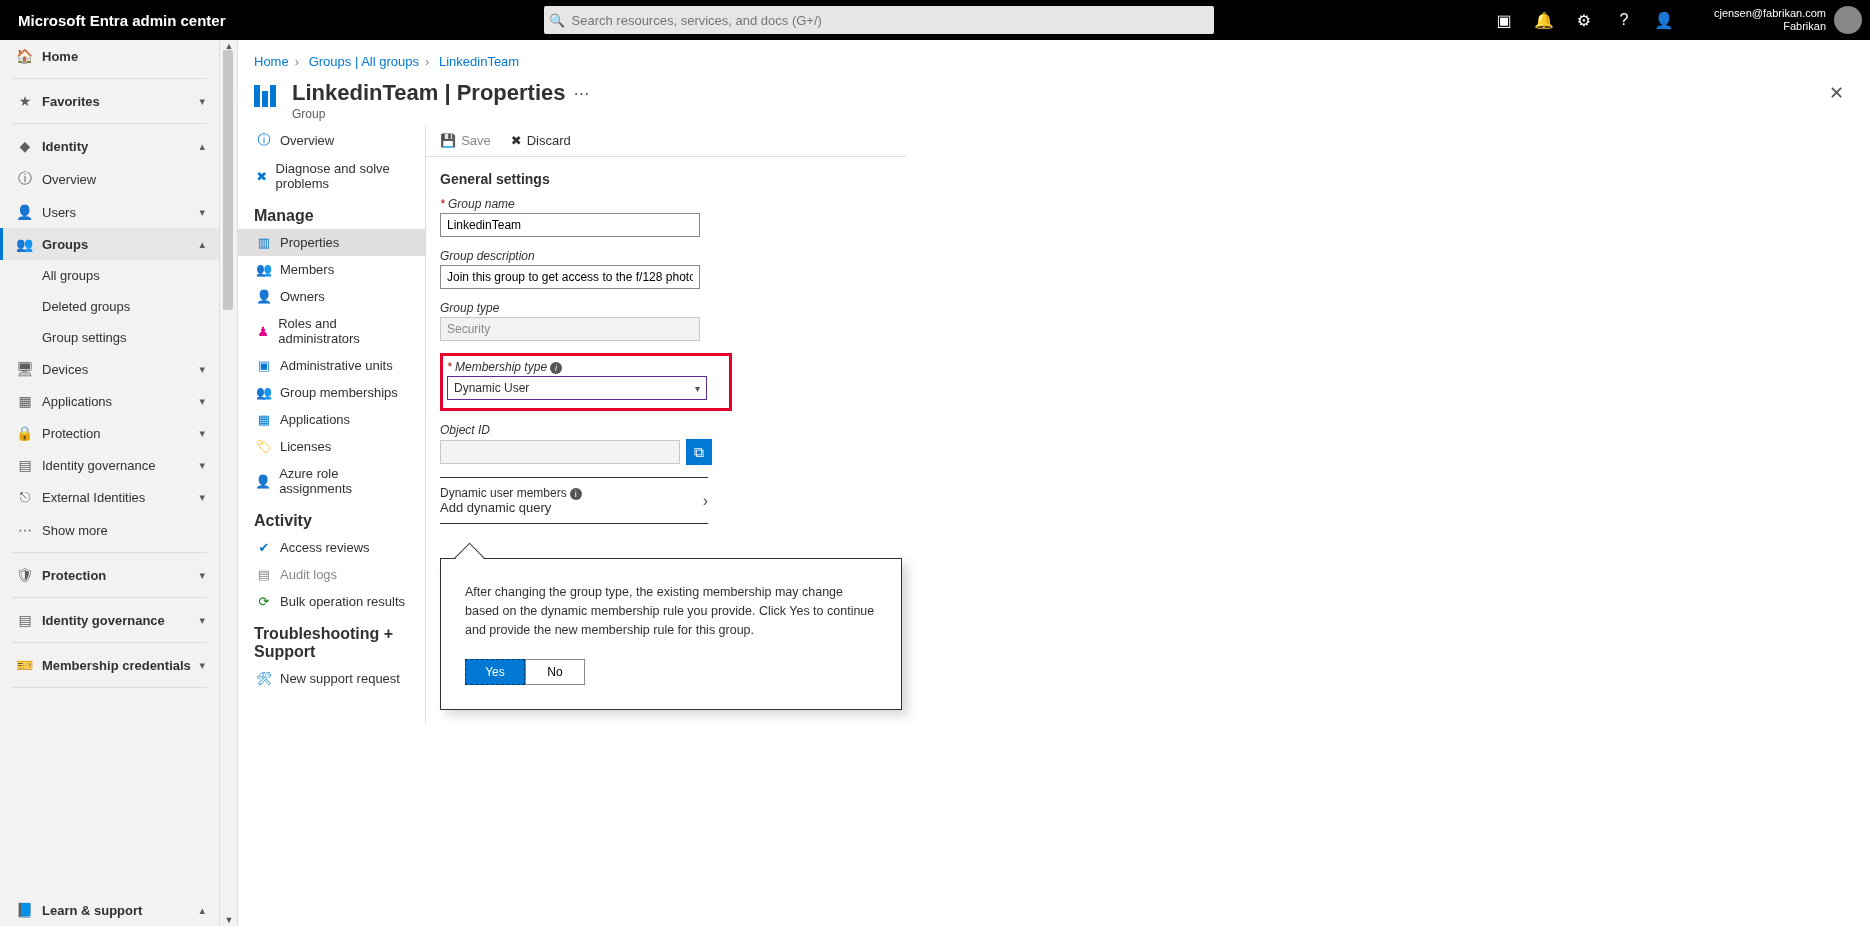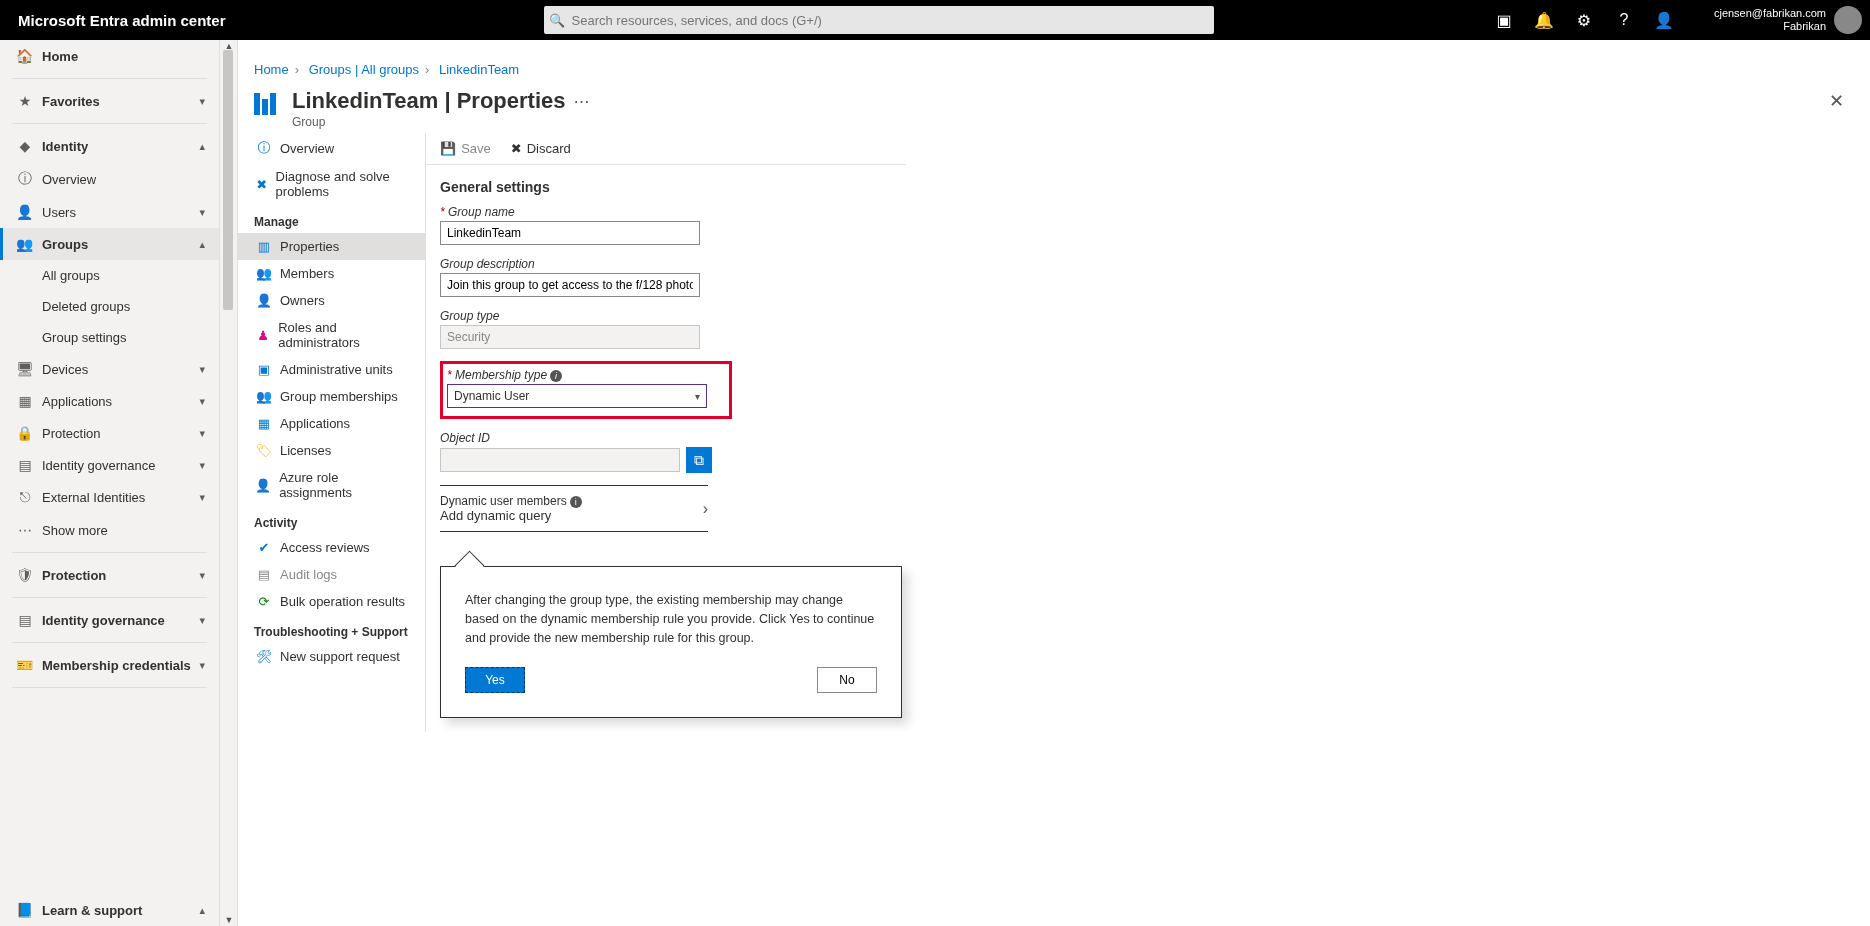--- a/index.html
+++ b/index.html
@@ -25,32 +25,32 @@
   .nav-item.active { border-left:3px solid #0078d4; background:#e8e6e4; padding-left:11px;}
   .nav-sep { border-top:1px solid #ddd; margin:6px 12px; }
   .nav-bottom { }
   .nav-ico-blue { color:#0078d4;}
   .scrollgutter { width:18px; background:#f3f2f1; border-right:1px solid #e1dfdd; position:relative;}
   .scrollthumb { position:absolute; left:3px; width:10px; height:260px; top:10px; background:#c7c6c4; border-radius:2px;}
   .scrollarrow-up, .scrollarrow-dn { position:absolute; left:3px; width:12px; text-align:center; font-size:9px; color:#555;}
   .scrollarrow-up{top:1px;} .scrollarrow-dn{bottom:1px;}
   .content { flex:1; display:flex; overflow:hidden; position:relative;}
   .resmenu { width:188px; border-right:1px solid #e1dfdd; padding:0; overflow-y:auto;}
-  .breadcrumb { padding:22px 16px 0 16px; font-size:13px; color:#0078d4;}
+  .breadcrumb { padding:14px 16px 0 16px; font-size:13px; color:#0078d4;}
   .breadcrumb a { color:#0078d4; text-decoration:none;}
   .breadcrumb .sep { color:#888; margin:0 6px;}
   .blade-head { display:flex; align-items:center; padding:10px 16px 4px 16px;}
   .grp-icon { width:28px; height:28px; display:flex; flex-direction:row; gap:2px; align-items:flex-end; margin-right:10px;}
   .grp-icon span{ width:6px; background:#0078d4; display:inline-block;}
   .grp-icon span:nth-child(1){height:22px;} .grp-icon span:nth-child(2){height:16px;} .grp-icon span:nth-child(3){height:22px;}
   .blade-title { font-size:22px; font-weight:600; }
   .blade-sub { font-size:12px; color:#605e5c; padding-left:54px; margin-top:-4px;}
   .close-x { margin-left:auto; font-size:18px; color:#555; cursor:pointer; padding:0 10px;}
   .more-dots{ font-size:16px; color:#555; margin-left:8px;}
-  .resmenu .section-label{ padding:10px 16px 4px 16px; font-size:12px; font-weight:600; color:#323130;}
+  .resmenu .section-label{ padding:10px 16px 4px 16px; font-size:16px; font-weight:600; color:#323130;}
   .res-item { display:flex; align-items:center; padding:6px 16px; cursor:pointer; font-size:13px;}
   .res-item.selected{ background:#e1dfdd;}
   .res-item .ricon{ width:20px; text-align:center; font-size:13px; margin-right:6px;}
   .form-area { flex:1; overflow-y:auto; position:relative;}
   .cmdbar { border-bottom:1px solid #e1dfdd; padding:8px 14px; display:flex; gap:20px; width:480px;}
   .cmdbtn { display:flex; align-items:center; gap:5px; color:#888; font-size:13px; cursor:pointer;}
   .cmdbtn.enabled{ color:#323130;}
   .form { padding:14px; width:480px;}
   .form h3{ font-size:14px; font-weight:600; margin-bottom:10px;}
   .fld { margin-bottom:12px; }
@@ -64,21 +64,21 @@
   .copybtn { width:26px; height:26px; background:#0078d4; color:#fff; display:flex; align-items:center; justify-content:center; font-size:14px;}
   .hl { border:3px solid #e3002c; padding:4px 8px 8px 4px; width:292px;}
   .dyn-section { border-top:1px solid #323130; border-bottom:1px solid #323130; padding:8px 0; width:268px; display:flex; align-items:center; justify-content:space-between;}
   .dyn-section .dtxt{}
   .dyn-section .dlabel{ font-size:12px;}
   .dyn-section .daction{ font-size:13px; color:#0078d4-IGNORE; color:#323130;}
   .dyn-section .darrow{ font-size:16px; color:#555;}
   .callout { position:relative; margin-top:34px; border:1px solid #323130; width:462px; padding:24px; box-shadow:6px 6px 10px rgba(0,0,0,0.15);}
   .callout::before{ content:""; position:absolute; top:-12px; left:18px; width:20px; height:20px; background:#fff; border-left:1px solid #323130; border-top:1px solid #323130; transform:rotate(45deg);}
   .callout p{ font-size:12.5px; line-height:1.5; margin-bottom:20px;}
-  .dlg-btns{ display:flex; gap:8px;justify-content:space-between;}
+  .dlg-btns{ display:flex; }
   .dlg-btns button{ width:60px; height:26px; font-size:12px; cursor:pointer;}
   .btn-yes{ background:#0078d4; color:#fff; border:1px dashed #003a6b;}
   .btn-no{ background:#fff; border:1px solid #8a8886;}
   .info-dot{ display:inline-block; width:12px; height:12px; border-radius:50%; background:#555; color:#fff; font-size:9px; text-align:center; line-height:12px; margin-left:3px;}
   .muted{ color:#888!important; cursor:default;}
   .header-stack{ flex:1; }
 </style>
 </head>
 <body>
 

